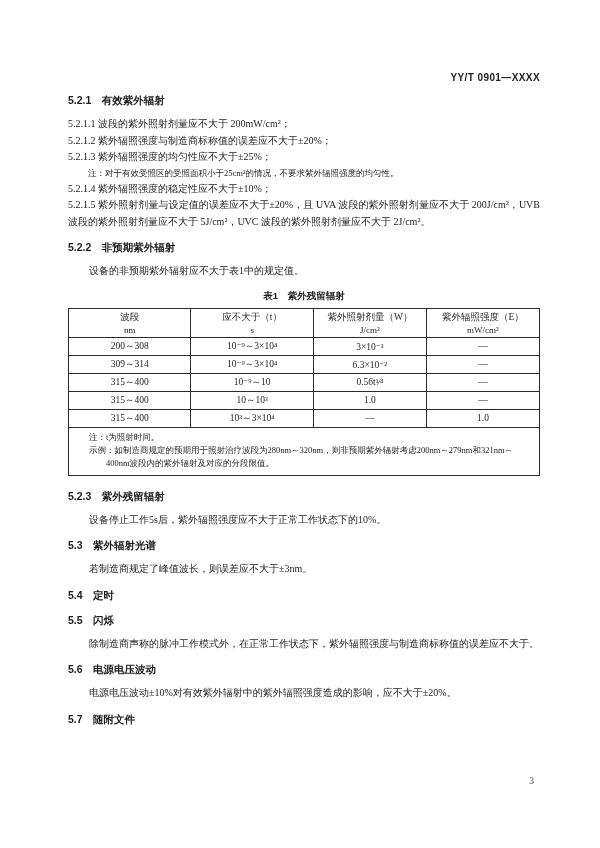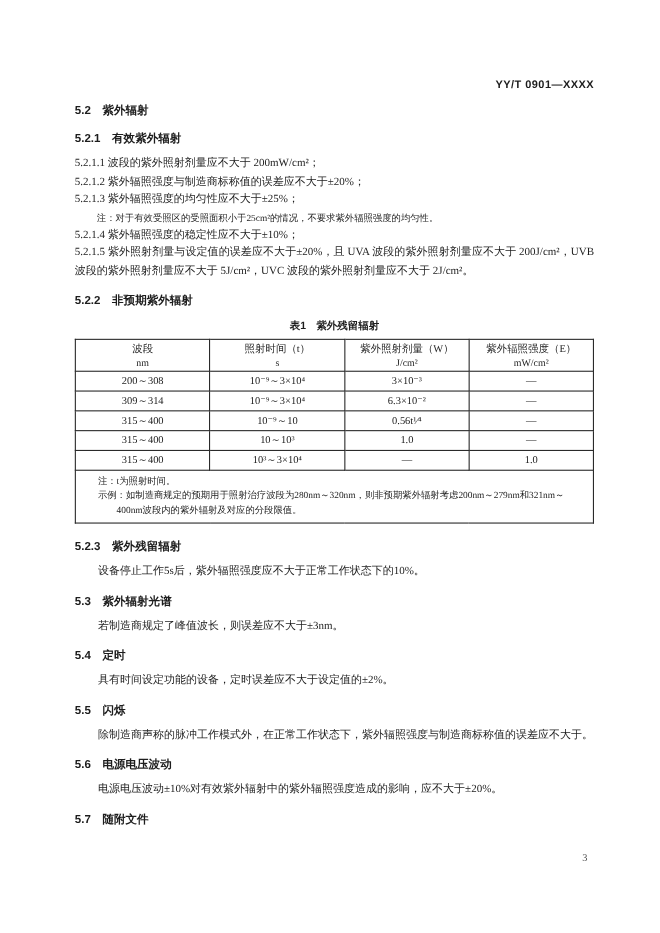--- a/index.html
+++ b/index.html
@@ -32,48 +32,48 @@
 </head>
 <body>
 
 <div class="page">
 
   <div class="doc-header">
     <span>YY/T 0901—XXXX</span>
   </div>
 
   <div>
-    <h2 class="h-sec">5.2　紫外辐射</h2>
     <h3 class="h-sub">5.2.1　有效紫外辐射</h3>
     <p class="para mt8">5.2.1.1 波段的紫外照射剂量应不大于 200mW/cm²；</p>
     <p class="para">5.2.1.2 紫外辐照强度与制造商标称值的误差应不大于±20%；</p>
     <p class="para">5.2.1.3 紫外辐照强度的均匀性应不大于±25%；</p>
     <p class="note-small">注：对于有效受照区的受照面积小于25cm²的情况，不要求紫外辐照强度的均匀性。</p>
     <p class="para">5.2.1.4 紫外辐照强度的稳定性应不大于±10%；</p>
     <p class="para">5.2.1.5 紫外照射剂量与设定值的误差应不大于±20%，且 UVA 波段的紫外照射剂量应不大于 200J/cm²，UVB 波段的紫外照射剂量应不大于 5J/cm²，UVC 波段的紫外照射剂量应不大于 2J/cm²。</p>
 
     <h3 class="h-sub">5.2.2　非预期紫外辐射</h3>
+    <p class="para-indent">设备的非预期紫外辐射应不大于表1中的规定值。</p>
 
     <p class="table-title">表1　紫外残留辐射</p>
 
     <table class="spec">
       <colgroup>
           <col class="c1">
           <col class="c2">
           <col class="c3">
           <col class="c4">
         </colgroup>
       <thead>
         <tr>
           <th>
             <div>波段</div>
             <div class="unit">nm</div>
           </th>
           <th>
-            <div>照射时间（t）</div>
+            <div>应不大于（t）</div>
             <div class="unit">s</div>
           </th>
           <th>
             <div>紫外照射剂量（W）</div>
             <div class="unit">J/cm²</div>
           </th>
           <th>
             <div>紫外辐照强度（E）</div>
             <div class="unit">mW/cm²</div>
           </th>
@@ -121,21 +121,20 @@
       </tfoot>
     </table>
 
     <h3 class="h-sub" style="margin-top:14px;">5.2.3　紫外残留辐射</h3>
     <p class="para-indent">设备停止工作5s后，紫外辐照强度应不大于正常工作状态下的10%。</p>
 
     <h2 class="h-sec">5.3　紫外辐射光谱</h2>
     <p class="para-indent">若制造商规定了峰值波长，则误差应不大于±3nm。</p>
 
     <h2 class="h-sec">5.4　定时</h2>
-    <p class="para-indent">具有时间设定功能的设备，定时误差应不大于设定值的±2%。</p>
 
     <h2 class="h-sec">5.5　闪烁</h2>
     <p class="para-indent">除制造商声称的脉冲工作模式外，在正常工作状态下，紫外辐照强度与制造商标称值的误差应不大于。</p>
 
     <h2 class="h-sec">5.6　电源电压波动</h2>
     <p class="para-indent">电源电压波动±10%对有效紫外辐射中的紫外辐照强度造成的影响，应不大于±20%。</p>
 
     <h2 class="h-sec">5.7　随附文件</h2>
   </div>
 

